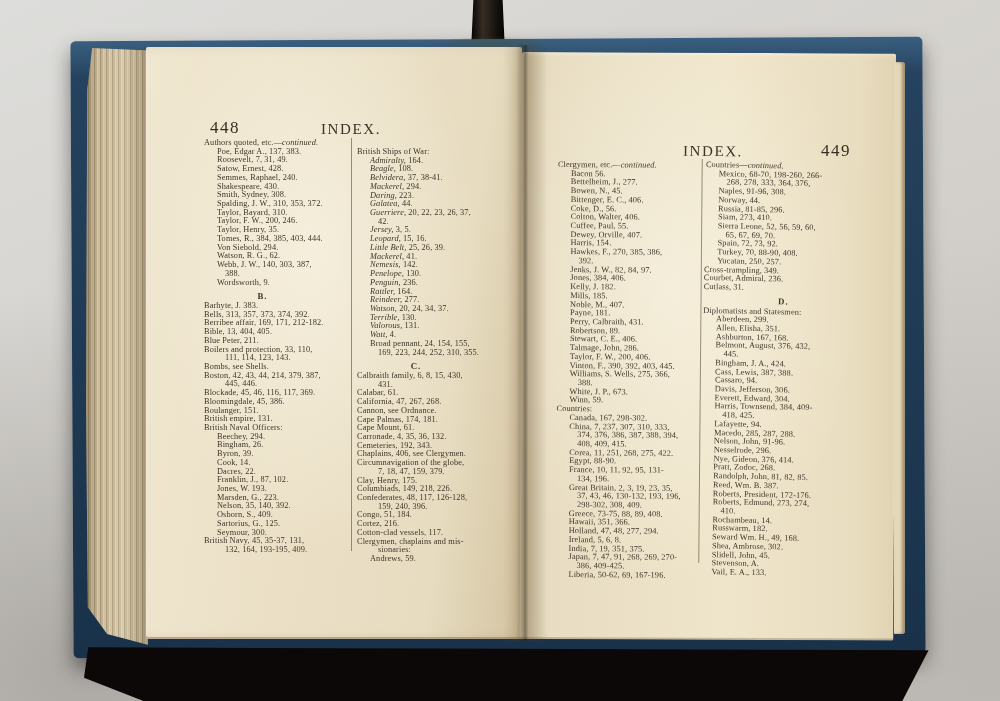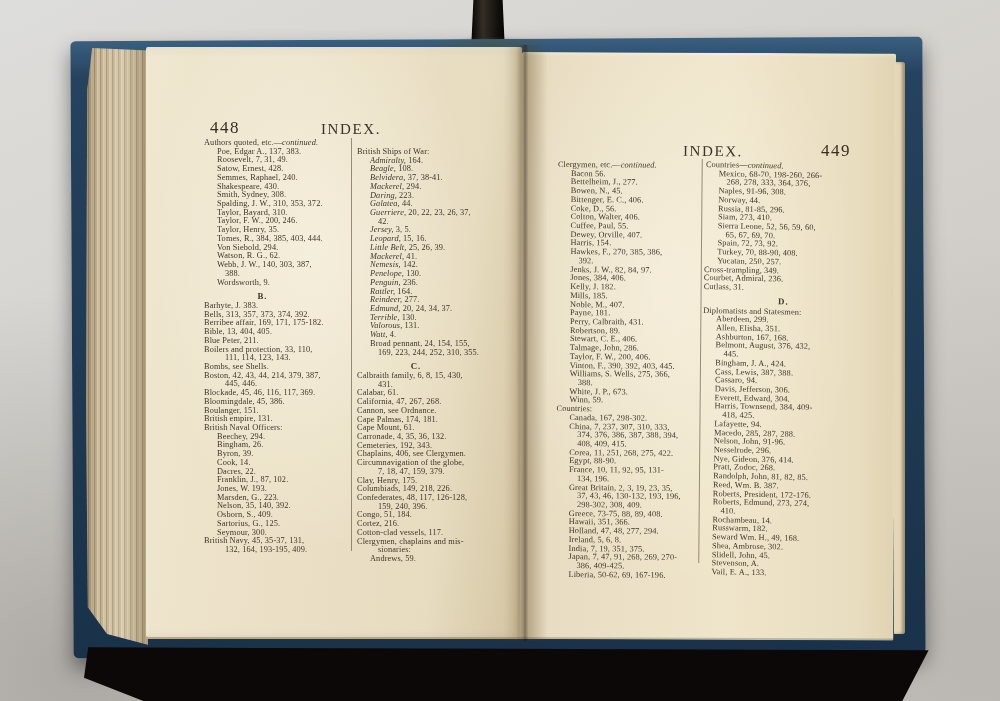--- a/index.html
+++ b/index.html
@@ -100,21 +100,21 @@
       <div class="ln i1">Taylor, Henry, 35.</div>
       <div class="ln i1">Tomes, R., 384, 385, 403, 444.</div>
       <div class="ln i1">Von Siebold, 294.</div>
       <div class="ln i1">Watson, R. G., 62.</div>
       <div class="ln i1">Webb, J. W., 140, 303, 387,</div>
       <div class="ln i2">388.</div>
       <div class="ln i1">Wordsworth, 9.</div>
       <div class="ln head">B.</div>
       <div class="ln i0">Barhyte, J. 383.</div>
       <div class="ln i0">Bells, 313, 357, 373, 374, 392.</div>
-      <div class="ln i0">Berribee affair, 169, 171, 175-182.</div>
+      <div class="ln i0">Berribee affair, 169, 171, 212-182.</div>
       <div class="ln i0">Bible, 13, 404, 405.</div>
       <div class="ln i0">Blue Peter, 211.</div>
       <div class="ln i0">Boilers and protection, 33, 110,</div>
       <div class="ln i2">111, 114, 123, 143.</div>
       <div class="ln i0">Bombs, see Shells.</div>
       <div class="ln i0">Boston, 42, 43, 44, 214, 379, 387,</div>
       <div class="ln i2">445, 446.</div>
       <div class="ln i0">Blockade, 45, 46, 116, 117, 369.</div>
       <div class="ln i0">Bloomingdale, 45, 386.</div>
       <div class="ln i0">Boulanger, 151.</div>
@@ -147,21 +147,21 @@
       <div class="ln i2">42.</div>
       <div class="ln i1"><i>Jersey,</i> 3, 5.</div>
       <div class="ln i1"><i>Leopard,</i> 15, 16.</div>
       <div class="ln i1"><i>Little Belt,</i> 25, 26, 39.</div>
       <div class="ln i1"><i>Mackerel,</i> 41.</div>
       <div class="ln i1"><i>Nemesis,</i> 142.</div>
       <div class="ln i1"><i>Penelope,</i> 130.</div>
       <div class="ln i1"><i>Penguin,</i> 236.</div>
       <div class="ln i1"><i>Rattler,</i> 164.</div>
       <div class="ln i1"><i>Reindeer,</i> 277.</div>
-      <div class="ln i1"><i>Edmund,</i> 20, 24, 34, 37.</div>
+      <div class="ln i1"><i>Watson,</i> 20, 24, 34, 37.</div>
       <div class="ln i1"><i>Terrible,</i> 130.</div>
       <div class="ln i1"><i>Valorous,</i> 131.</div>
       <div class="ln i1"><i>Watt,</i> 4.</div>
       <div class="ln i1">Broad pennant, 24, 154, 155,</div>
       <div class="ln i2">169, 223, 244, 252, 310, 355.</div>
       <div class="ln head">C.</div>
       <div class="ln i0">Calbraith family, 6, 8, 15, 430,</div>
       <div class="ln i2">431.</div>
       <div class="ln i0">Calabar, 61.</div>
       <div class="ln i0">California, 47, 267, 268.</div>

